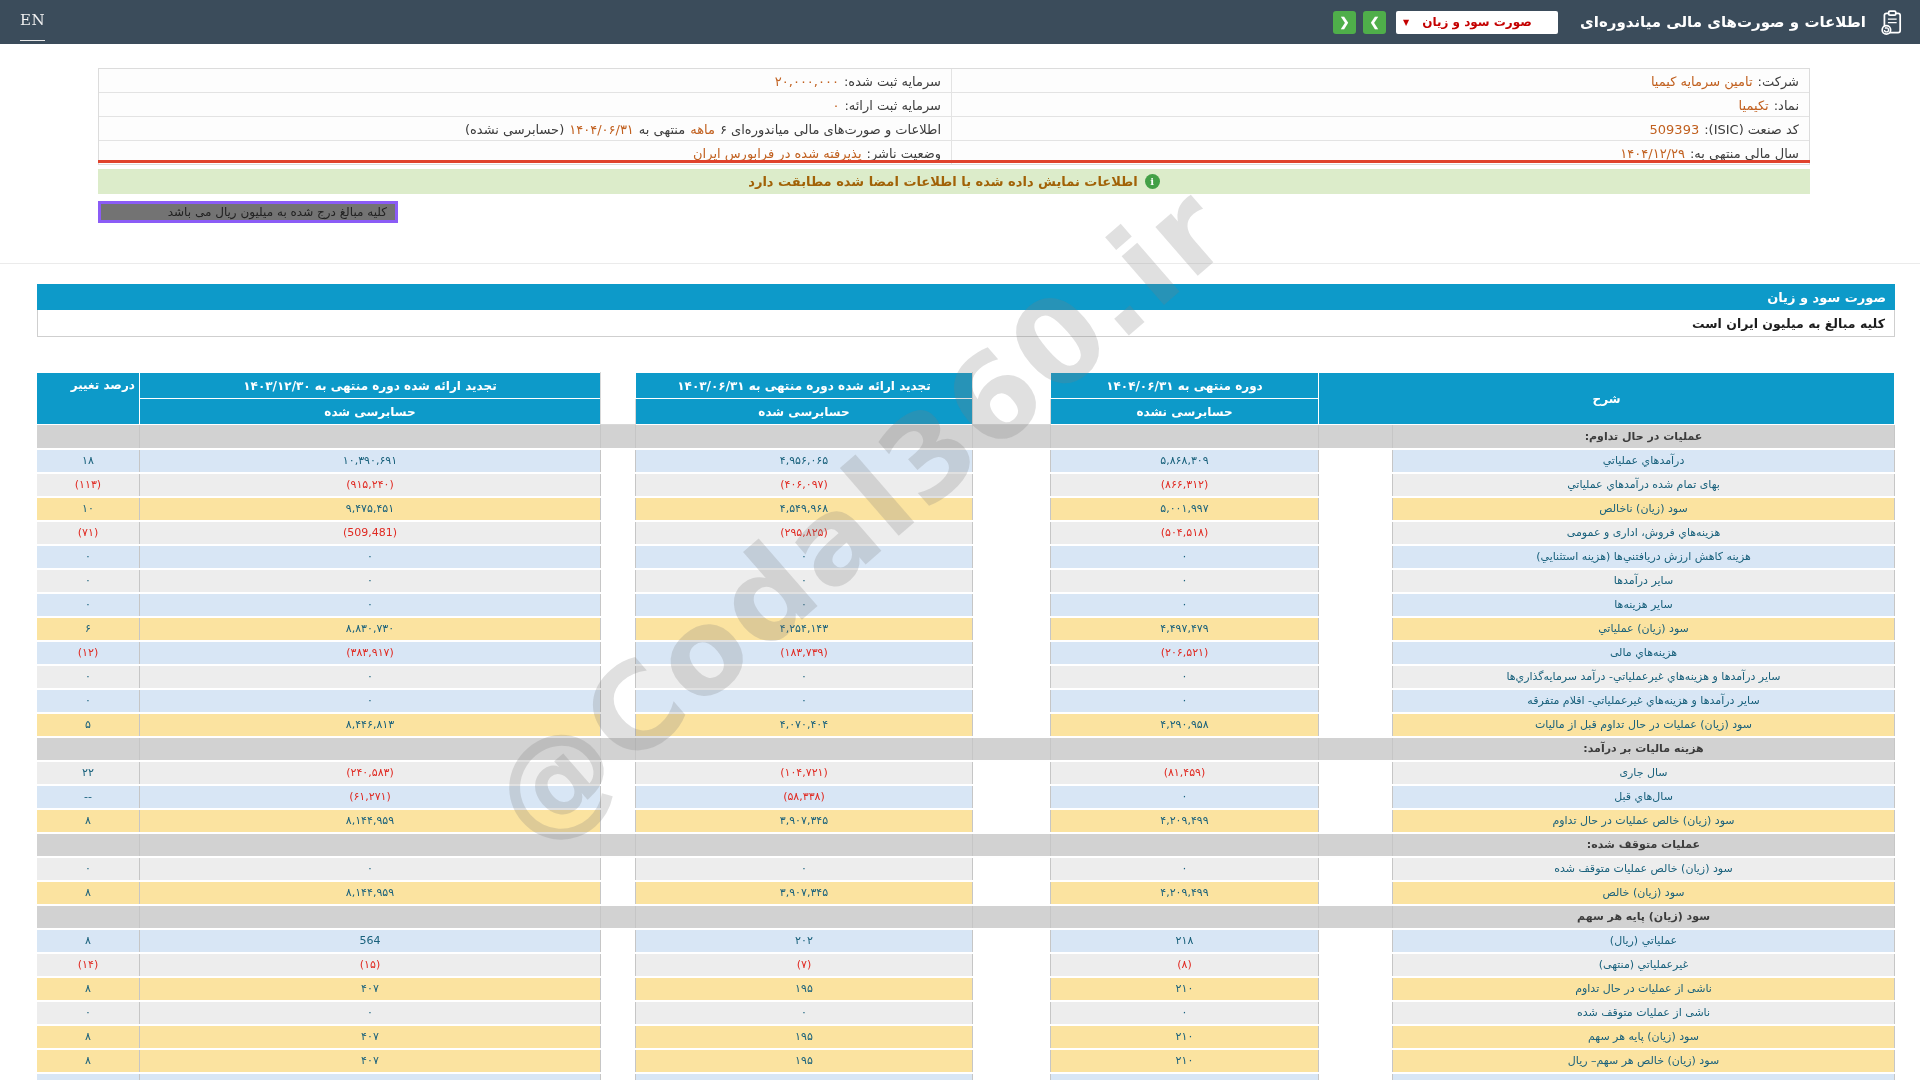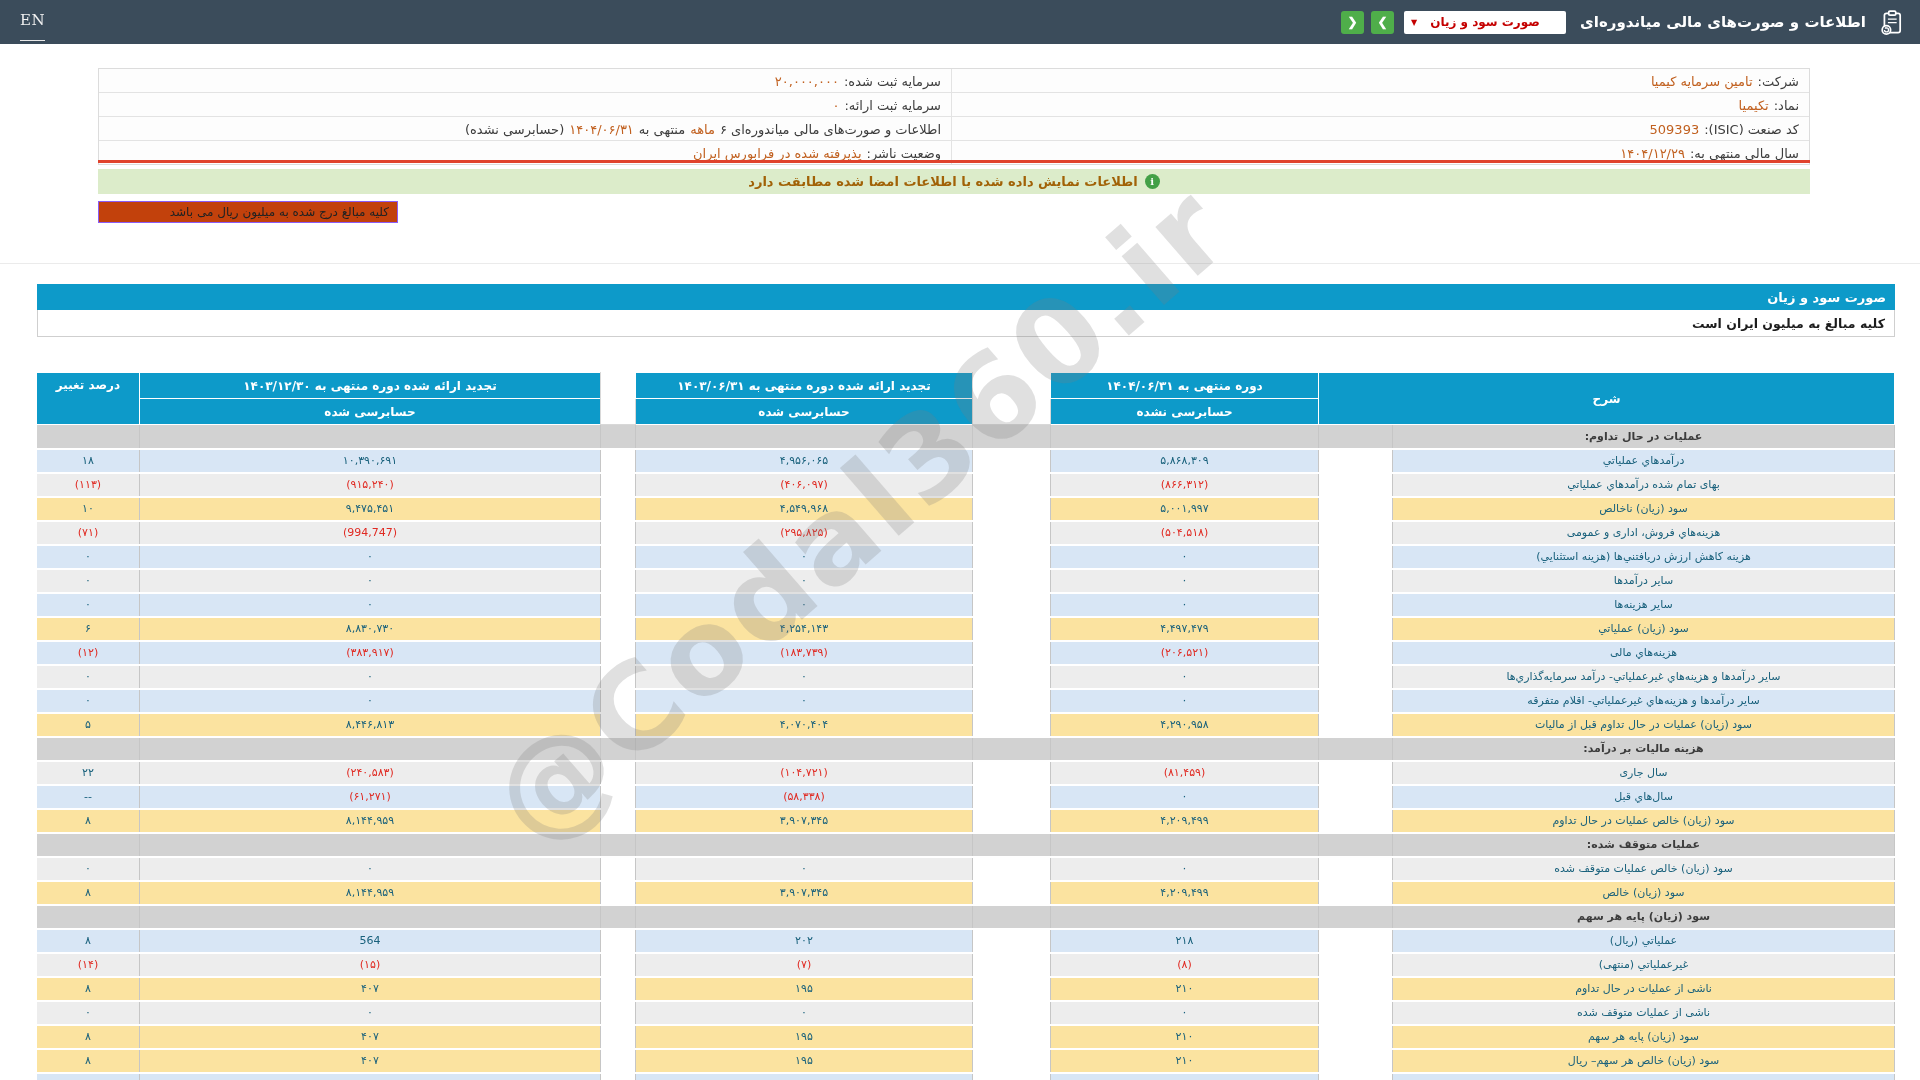--- a/index.html
+++ b/index.html
@@ -8,21 +8,21 @@
     background:#ffffff;font-family:"DejaVu Sans",sans-serif;
     direction:rtl;
   }
   
   .topbar{
     position:absolute;top:0;left:0;width:1920px;height:44px;
     background:#3b4c5b;display:flex;align-items:center;
     padding:0 14px;box-sizing:border-box;
   }
   .clip-icon{width:28px;height:28px;margin-left:12px;flex:0 0 auto;}
-  .topbar-title{color:#fff;font-size:15px;font-weight:bold;margin-left:14px;white-space:nowrap;}
+  .topbar-title{color:#fff;font-size:15px;font-weight:bold;margin-left:22px;white-space:nowrap;}
   .top-select{
     position:relative;width:162px;height:23px;background:#fff;border-radius:2px;
     display:flex;align-items:center;justify-content:center;margin-left:10px;cursor:pointer;
   }
   .top-select .sel-text{color:#c40000;font-size:12px;font-weight:bold;}
   .top-select .caret{position:absolute;left:7px;top:50%;transform:translateY(-50%);
     color:#c40000;font-size:8px;}
   .nav-btn{
     width:23px;height:23px;border-radius:3px;background:#4fae4a;border:none;
     color:#fff;font-size:12px;font-weight:bold;display:flex;align-items:center;justify-content:center;
@@ -52,21 +52,21 @@
     position:absolute;top:169px;right:110px;width:1712px;height:25px;
     background:#dcecca;display:flex;align-items:center;justify-content:center;gap:7px;
   }
   .banner .btxt{color:#a16207;font-size:13px;font-weight:700;}
   .info-icon{width:15px;height:15px;border-radius:50%;background:#43a047;color:#fff;
     font-size:10px;font-weight:bold;display:flex;align-items:center;justify-content:center;
     font-family:"DejaVu Serif",serif;}
   
   .units-box{
     position:absolute;top:201px;left:98px;width:300px;height:22px;
-    border:1px solid #8b5cf6;background:#c2410c;box-sizing:border-box;
+    border:3px solid #8b5cf6;background:#737373;box-sizing:border-box;
     display:flex;align-items:center;justify-content:flex-start;padding:0 8px;
     font-size:12px;color:#222;
   }
   .page-divider{position:absolute;top:263px;left:0;width:1920px;height:1px;background:#ebebeb;}
   
   .stmt-bar{
     position:absolute;top:284px;right:25px;width:1858px;height:26px;background:#0d9ac9;
     display:flex;align-items:center;box-sizing:border-box;padding:0 9px;
   }
   .stmt-bar .stitle{color:#fff;font-size:13px;font-weight:bold;}
@@ -77,21 +77,21 @@
   }
   
   .table-wrap{position:absolute;top:372px;right:25px;width:1858px;height:708px;overflow:hidden;}
   table.fin{border-collapse:collapse;table-layout:fixed;width:1858px;direction:rtl;}
   table.fin th,table.fin td{box-sizing:border-box;overflow:hidden;white-space:nowrap;}
   table.fin th{
     background:#0d9ac9;color:#fff;font-size:12px;font-weight:bold;
     height:26px;text-align:center;border:1px solid #ffffff;padding:0 4px;
   }
   table.fin th.gapcell{background:#ffffff;border:1px solid #d8d8d8;border-top:1px solid #ffffff;}
-  table.fin th.pct-h{vertical-align:top;padding-top:5px;}
+  table.fin th.pct-h{vertical-align:top;padding-top:5px;text-align:right;}
   table.fin td{
     height:24px;font-size:11px;text-align:center;
     border-left:1px solid #c6c6c6;border-right:1px solid #c6c6c6;
     border-bottom:2px solid #ffffff;padding:0 5px;color:#19617c;
   }
   td.lbl{text-align:right;color:#1d1d1d;font-size:11.5px;}
   td.v{color:#19617c;}
   td.v.neg{color:#e02a22;}
   td.gapcell{background:#ffffff;border-left:1px solid #d8d8d8;border-right:1px solid #d8d8d8;}
   tr.bg-blue td{background:#d8e6f5;}
@@ -260,21 +260,21 @@
           <td class="v">۹,۴۷۵,۴۵۱</td>
           <td class="v">۱۰</td>
         </tr>
         <tr class="bg-white">
           <td class="lbl">هزینه‌هاي فروش، اداری و عمومی</td>
           <td class="gapcell"></td>
           <td class="v neg">(۵۰۴,۵۱۸)</td>
           <td class="gapcell"></td>
           <td class="v neg">(۲۹۵,۸۲۵)</td>
           <td class="gapcell"></td>
-          <td class="v neg">(994,747)</td>
+          <td class="v neg">(509,481)</td>
           <td class="v neg">(۷۱)</td>
         </tr>
         <tr class="bg-blue">
           <td class="lbl">هزینه کاهش ارزش دریافتني‌ها (هزینه استثنايي)</td>
           <td class="gapcell"></td>
           <td class="v">۰</td>
           <td class="gapcell"></td>
           <td class="v">۰</td>
           <td class="gapcell"></td>
           <td class="v">۰</td>

